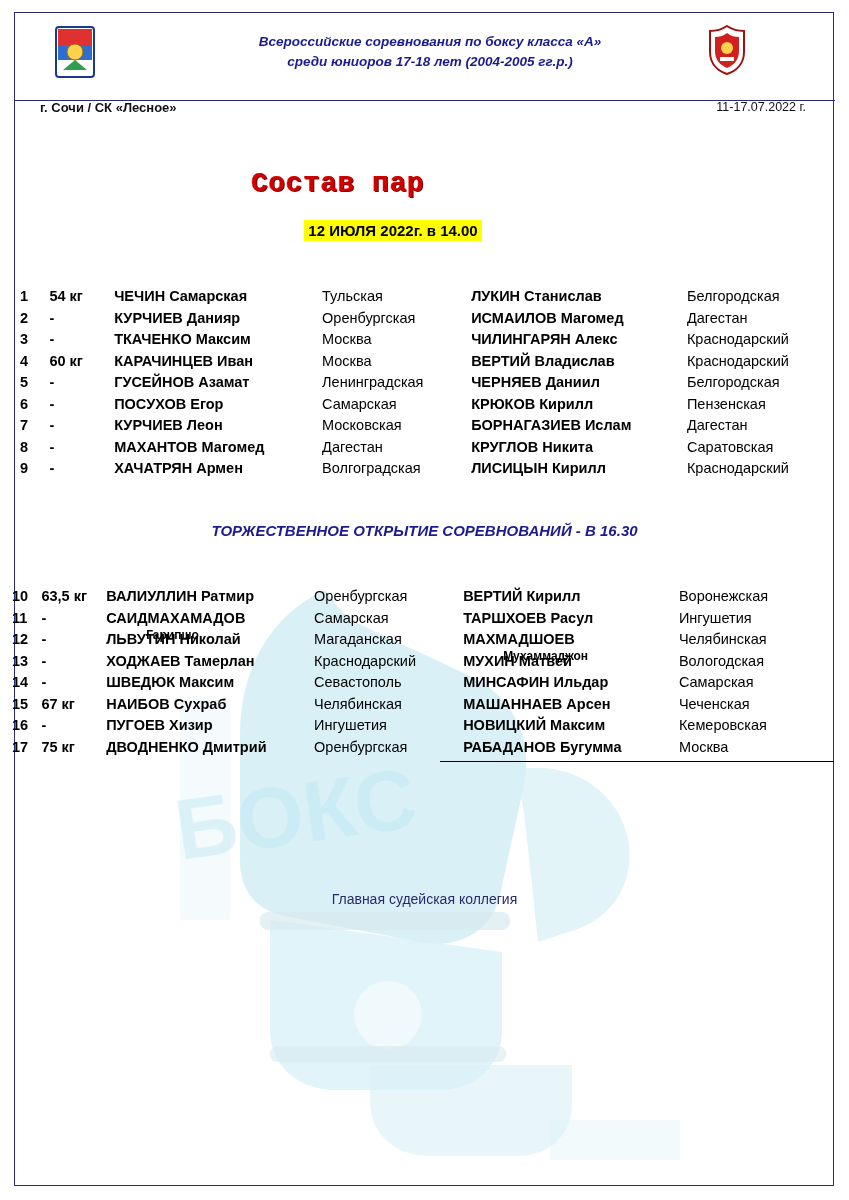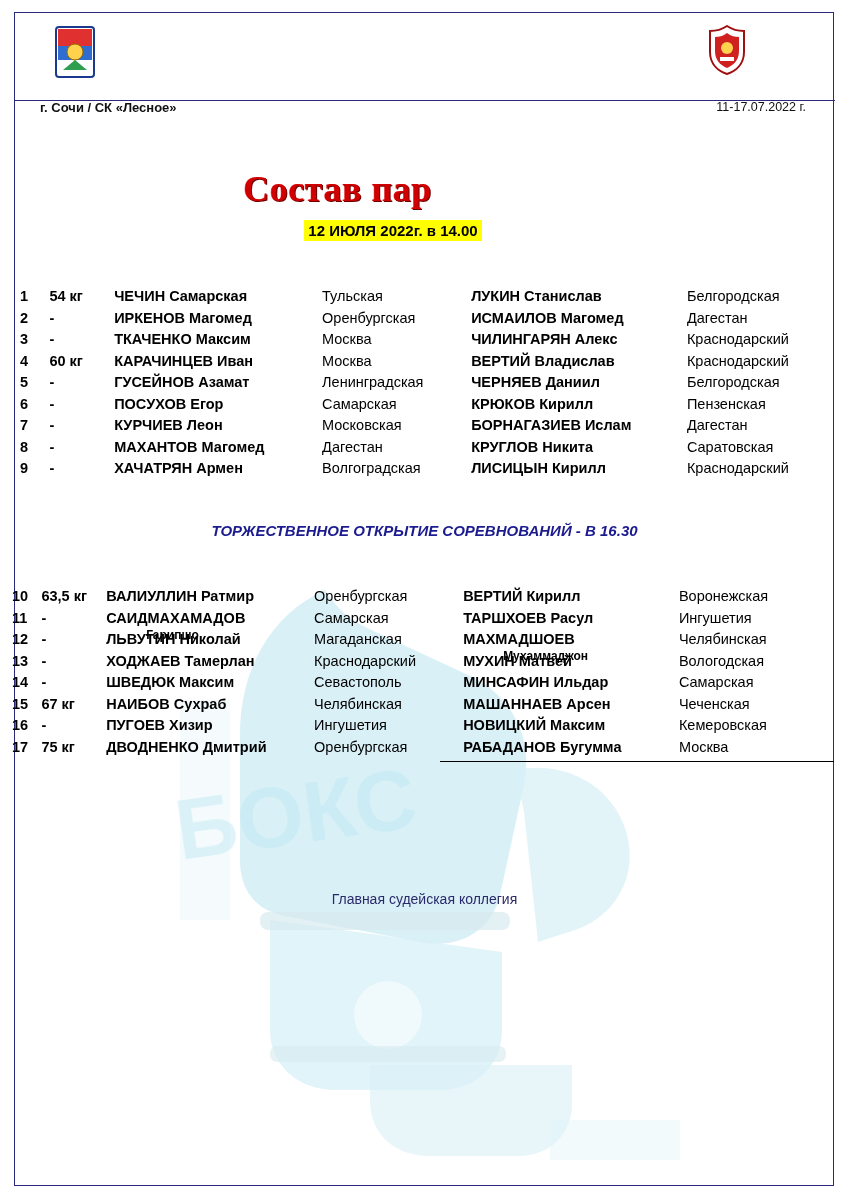--- a/index.html
+++ b/index.html
@@ -98,23 +98,23 @@
     background: #2a2a7a;
   }
 
   
   .doc-title {
     position: absolute;
     left: 0;
     top: 168px;
     width: 675px;
     text-align: center;
-    font-size: 36px;
-    font-weight: bold;
-    font-family: Liberation Serif, serif;
+    font-size: 28px;
+    font-weight: bold;
+    font-family: Liberation Mono, monospace;
     color: #d00000;
     text-shadow: 1px 1px 0 #6b0000, -0.5px -0.5px 0 #ff8a8a;
     letter-spacing: 0.5px;
   }
   .subtitle-wrap {
     position: absolute;
     left: 0;
     top: 220px;
     width: 786px;
     text-align: center;
@@ -220,20 +220,24 @@
       <path d="M8 44 L20 34 L32 44 Z" fill="#2f9e4f"></path>
     </svg>
 
     <svg class="logo-right" viewBox="0 0 42 52" xmlns="http://www.w3.org/2000/svg">
       <path d="M21 2 C27 6 33 7 38 7 L38 28 C38 40 30 47 21 50 C12 47 4 40 4 28 L4 7 C9 7 15 6 21 2 Z" fill="#ffffff" stroke="#a01010" stroke-width="2"></path>
       <path d="M21 9 C25 12 29 13 33 13 L33 27 C33 36 28 41 21 44 C14 41 9 36 9 27 L9 13 C13 13 17 12 21 9 Z" fill="#d02020"></path>
       <circle cx="21" cy="24" r="6" fill="#ffd24d"></circle>
       <rect x="14" y="33" width="14" height="4" fill="#ffffff"></rect>
     </svg>
 
+    <div class="header-title">
+      <div>Всероссийские соревнования по боксу класса «А»</div>
+      <div>среди юниоров 17-18 лет (2004-2005 гг.р.)</div>
+    </div>
 
     <div class="header-venue">г. Сочи / СК «Лесное»</div>
     <div class="header-dates">11-17.07.2022 г.</div>
   </div>
   <div class="header-rule"></div>
 
   <div class="doc-title">Состав пар</div>
   <div class="subtitle-wrap">
     <span class="subtitle">12 ИЮЛЯ 2022г. в 14.00</span>
   </div>
@@ -243,21 +247,21 @@
         <div class="c-num">1</div>
         <div class="c-wt">54 кг</div>
         <div class="c-red">ЧЕЧИН Самарская</div>
         <div class="c-redreg">Тульская</div>
         <div class="c-blue">ЛУКИН Станислав</div>
         <div class="c-bluereg">Белгородская</div>
       </div>
       <div class="bout-row">
         <div class="c-num">2</div>
         <div class="c-wt">-</div>
-        <div class="c-red">ИРКЕНОВ Магомед</div>
+        <div class="c-red">КУРЧИЕВ Данияр</div>
         <div class="c-redreg">Оренбургская</div>
         <div class="c-blue">ИСМАИЛОВ Магомед</div>
         <div class="c-bluereg">Дагестан</div>
       </div>
       <div class="bout-row">
         <div class="c-num">3</div>
         <div class="c-wt">-</div>
         <div class="c-red">ТКАЧЕНКО Максим</div>
         <div class="c-redreg">Москва</div>
         <div class="c-blue">ЧИЛИНГАРЯН Алекс</div>

